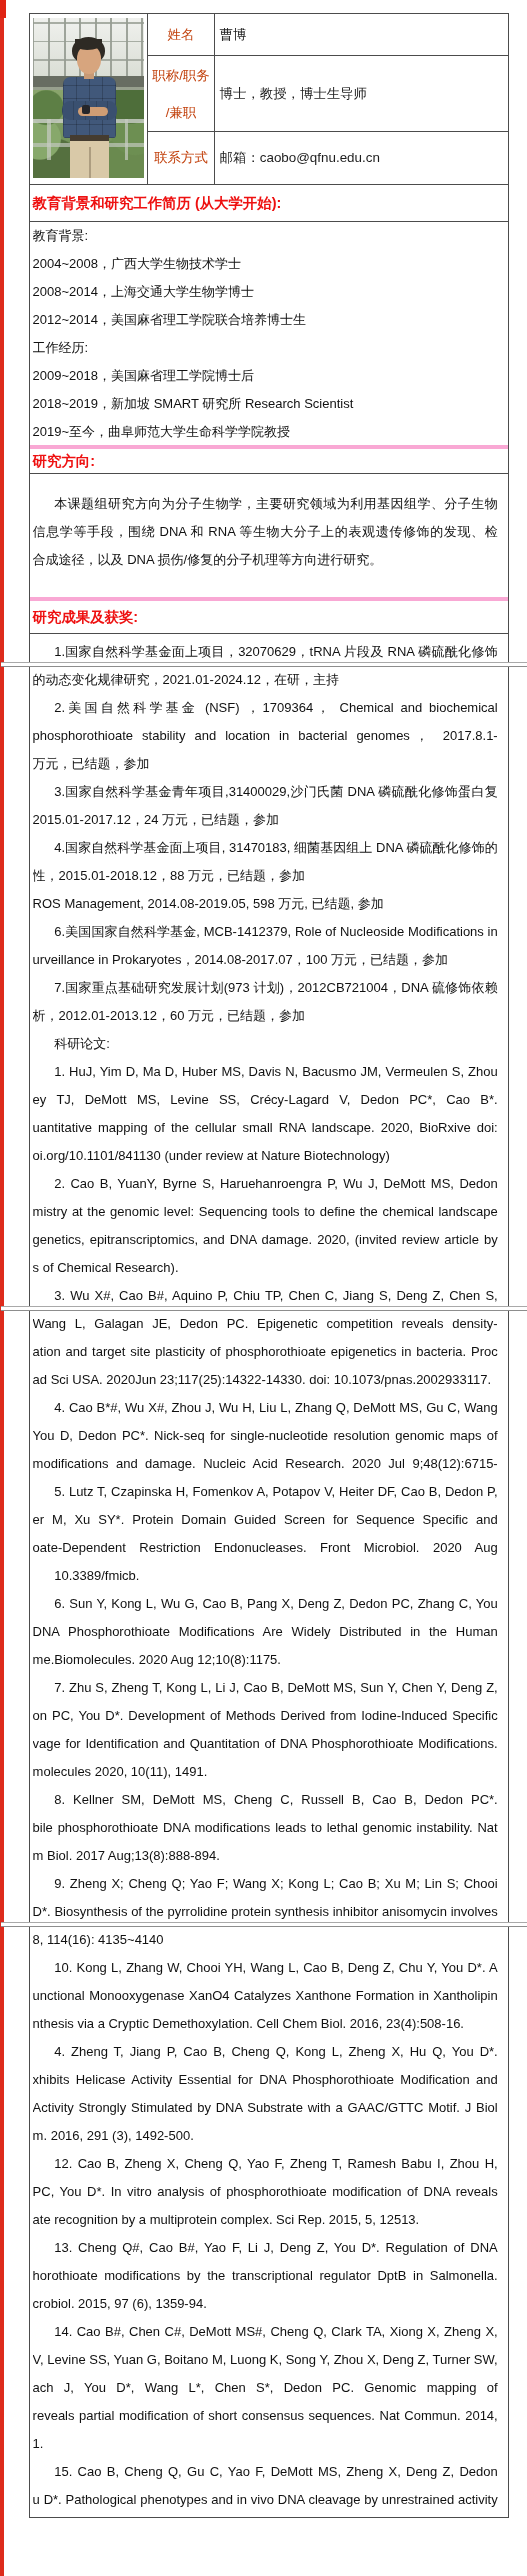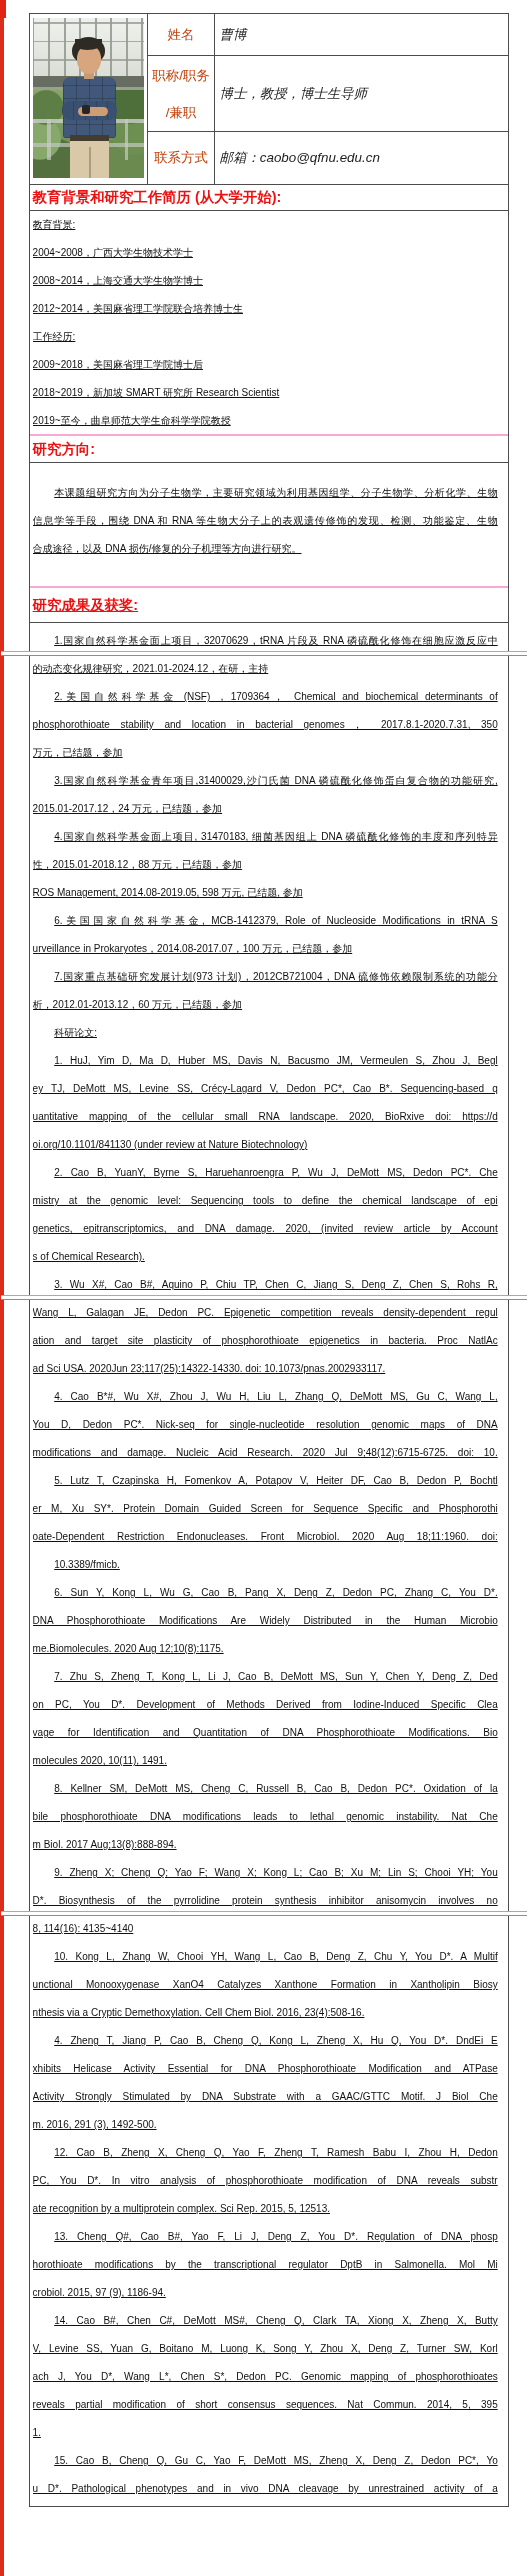--- a/index.html
+++ b/index.html
@@ -16,21 +16,21 @@
     position:absolute;left:29px;top:13px;width:480px;
     border:1px solid #4c4c4c;box-sizing:border-box;background:#fff;
   }
 
   
   .profile{display:grid;grid-template-columns:118px 67px 1fr;grid-template-rows:42px 76px 52px;}
   .pcell{box-sizing:border-box;border-right:1px solid #4c4c4c;border-bottom:1px solid #4c4c4c;}
   .pcell.norb{border-right:none;}
   .photo-cell{grid-row:1/4;border-bottom:none;padding:4.1px 2.6px 6.2px 3.1px;}
   .label-cell{display:flex;align-items:center;justify-content:center;text-align:center;font-size:13.4px;color:#c2410c;}
-  .value-cell{display:flex;align-items:center;padding-left:4.6px;font-size:13.4px;color:#1d1d1d;font-style:italic;}
+  .value-cell{display:flex;align-items:center;padding-left:4.6px;font-size:13.4px;color:#1d1d1d;}
   .row3{border-bottom:none;}
   .two-line div{line-height:37px;}
 
   
   .photo{position:relative;width:100%;height:100%;overflow:hidden;background:#d8dcd2;}
   .ph-windows{position:absolute;left:0;top:0;right:0;height:61px;
     background:
       repeating-linear-gradient(90deg,rgba(150,156,146,.9) 0 1.5px,transparent 1.5px 15.5px),
       repeating-linear-gradient(0deg,rgba(160,166,156,.9) 0 1.5px,transparent 1.5px 18.5px),
       linear-gradient(#f0f1ee,#d9ddd4);}
@@ -61,28 +61,28 @@
     background-image:repeating-linear-gradient(90deg,rgba(0,0,0,.15) 0 1px,transparent 1px 11.3px);
     border-radius:8.2px;}
   .ph-forearm{position:absolute;left:45px;top:89px;width:30px;height:8.8px;background:#cf9d74;border-radius:4.6px;}
   .ph-watch{position:absolute;left:49px;top:87px;width:7.7px;height:8.8px;background:#26262a;border-radius:2.1px;}
   .ph-belt{position:absolute;left:37px;top:117px;width:39px;height:5.7px;background:#453c30;}
   .ph-pants{position:absolute;left:37px;top:123px;width:39px;height:41px;background:#d9c9a8;}
   .ph-pantsline{position:absolute;left:56px;top:129px;width:1.5px;height:35px;background:rgba(120,105,80,.45);}
 
   
   .sec-h{box-sizing:border-box;display:flex;align-items:center;padding-left:2.6px;
-    border-top:2px solid #f9a8d4;border-bottom:1px solid #4c4c4c;
+    border-top:4px solid #f9a8d4;border-bottom:1px solid #4c4c4c;
     color:#ee1111;font-weight:bold;font-size:14.4px;}
-  .sec-h.h1{height:27px;border-top:1px solid #4c4c4c;}
+  .sec-h.h1{height:38px;border-top:1px solid #4c4c4c;}
   .sec-h.h2{height:29px;}
-  .sec-h.h3{height:37px;text-decoration:underline;}
-
-  
-  .sec-body{box-sizing:border-box;padding:0 10.3px 0 2.6px;font-size:10px;color:#111;text-decoration:underline;}
+  .sec-h.h3{height:37px;}
+
+  
+  .sec-body{box-sizing:border-box;padding:0 10.3px 0 2.6px;font-size:13px;color:#111;}
   .body-a{height:223px;}
   .body-b{height:123px;padding-top:15.5px;}
   .body-c{padding-top:4.1px;padding-bottom:3.1px;}
   .ln{height:28px;line-height:28px;overflow:hidden;text-align:left;}
   .ln.fill{text-align:justify;text-align-last:justify;}
   .ln.ind{text-indent:21.6px;}
 
   
   .pbrk{height:0;position:relative;z-index:6;}
   .pbrk .gap{position:absolute;left:-32px;top:-3.6px;width:528px;height:3.6px;background:#ffffff;}
@@ -226,21 +226,21 @@
       <div class="ln">nthesis via a Cryptic Demethoxylation. Cell Chem Biol. 2016, 23(4):508-16.</div>
       <div class="ln ind fill">4. Zheng T, Jiang P, Cao B, Cheng Q, Kong L, Zheng X, Hu Q, You D*. DndEi E</div>
       <div class="ln fill">xhibits Helicase Activity Essential for DNA Phosphorothioate Modification and ATPase</div>
       <div class="ln fill">Activity Strongly Stimulated by DNA Substrate with a GAAC/GTTC Motif. J Biol Che</div>
       <div class="ln">m. 2016, 291 (3), 1492-500.</div>
       <div class="ln ind fill">12. Cao B, Zheng X, Cheng Q, Yao F, Zheng T, Ramesh Babu I, Zhou H, Dedon</div>
       <div class="ln fill">PC, You D*. In vitro analysis of phosphorothioate modification of DNA reveals substr</div>
       <div class="ln">ate recognition by a multiprotein complex. Sci Rep. 2015, 5, 12513.</div>
       <div class="ln ind fill">13. Cheng Q#, Cao B#, Yao F, Li J, Deng Z, You D*. Regulation of DNA phosp</div>
       <div class="ln fill">horothioate modifications by the transcriptional regulator DptB in Salmonella. Mol Mi</div>
-      <div class="ln">crobiol. 2015, 97 (9), 1186-94.</div>
+      <div class="ln">crobiol. 2015, 97 (6), 1359-94.</div>
       <div class="ln ind fill">14. Cao B#, Chen C#, DeMott MS#, Cheng Q, Clark TA, Xiong X, Zheng X, Butty</div>
       <div class="ln fill">V, Levine SS, Yuan G, Boitano M, Luong K, Song Y, Zhou X, Deng Z, Turner SW, Korl</div>
       <div class="ln fill">ach J, You D*, Wang L*, Chen S*, Dedon PC. Genomic mapping of phosphorothioates</div>
       <div class="ln fill">reveals partial modification of short consensus sequences. Nat Commun. 2014, 5, 395</div>
       <div class="ln">1.</div>
       <div class="ln ind fill">15. Cao B, Cheng Q, Gu C, Yao F, DeMott MS, Zheng X, Deng Z, Dedon PC*, Yo</div>
       <div class="ln fill">u D*. Pathological phenotypes and in vivo DNA cleavage by unrestrained activity of a</div>
       <div class="pbrk"></div>
     </div>
 

